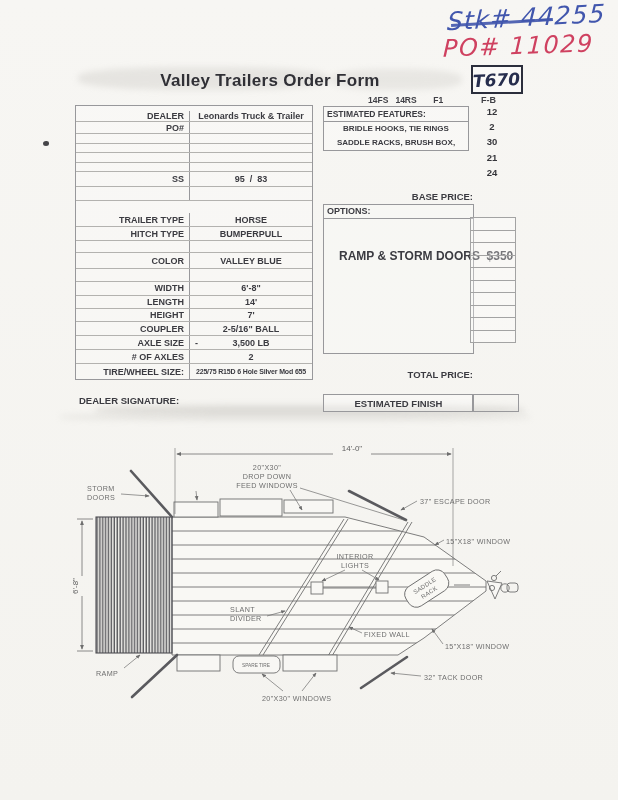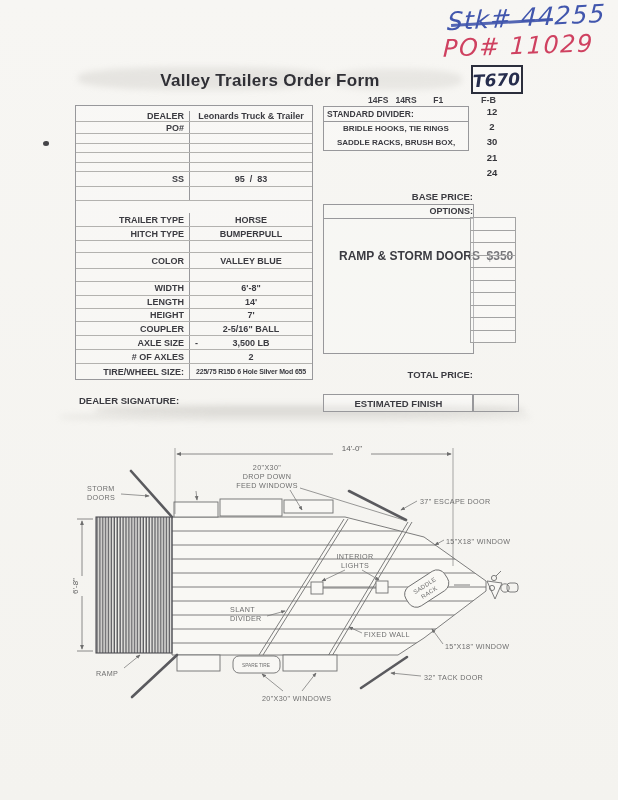--- a/index.html
+++ b/index.html
@@ -30,21 +30,21 @@
   .dash{position:absolute;left:5px;}
   .small{font-size:7px;letter-spacing:-.15px;}
   
   .sfbox{position:absolute;left:323px;top:106px;width:144px;border:1px solid #98989b;background:rgba(255,255,255,.25);}
   .sftitle{height:14px;line-height:14px;border-bottom:1px solid #98989b;font-size:8.5px;font-weight:bold;padding-left:3px;}
   .sfline{text-align:center;font-size:8px;font-weight:bold;line-height:13.8px;}
   #feature-numbers{position:absolute;left:477px;top:104px;width:30px;text-align:center;}
   .fnum{height:15.2px;line-height:15.2px;font-size:9.5px;font-weight:bold;color:#35353a;}
   .base-price{position:absolute;left:380px;top:191px;width:93px;text-align:right;font-weight:bold;font-size:9.5px;}
   
-  .options{position:absolute;left:323px;top:204px;width:149px;height:148px;border:1px solid #98989b;background:rgba(255,255,255,.2);text-align:right;}
+  .options{position:absolute;left:323px;top:204px;width:149px;height:148px;border:1px solid #98989b;background:rgba(255,255,255,.2);}
   .options-title{height:13px;line-height:13px;border-bottom:1px solid #98989b;font-size:9px;font-weight:bold;padding-left:3px;}
   .options-item{margin-top:30px;padding-left:15px;font-size:12px;font-weight:bold;white-space:pre;}
   #price-cells{position:absolute;left:470px;top:217px;width:46px;}
   .pcell{height:13.5px;border:1px solid #a3a3a3;margin-top:-1px;background:rgba(255,255,255,.3);box-sizing:border-box;}
   .pcell:first-child{margin-top:0;}
   .total-price{position:absolute;left:377px;top:369px;width:96px;text-align:right;font-weight:bold;font-size:9.5px;}
   .estfin{position:absolute;left:323px;top:394px;width:149px;height:16px;border:1px solid #98989b;
           display:flex;align-items:center;justify-content:center;font-weight:bold;font-size:9.5px;background:rgba(255,255,255,.3);}
   .estfin-cell{position:absolute;left:472px;top:394px;width:45px;height:16px;border:1px solid #98989b;}
   .dealer-sig{position:absolute;left:79px;top:395px;font-weight:bold;font-size:9.5px;}
@@ -154,21 +154,21 @@
         <div class="slab"># OF AXLES</div>
         <div class="sval"><span>2</span></div>
       </div>
       <div class="srow" style="height: 15px;">
         <div class="slab">TIRE/WHEEL SIZE:</div>
         <div class="sval"><span class="small">225/75 R15D 6 Hole Silver Mod 655</span></div>
       </div>
     </div>
 
   <div class="sfbox">
-    <div class="sftitle">STANDARD DIVIDER:</div>
+    <div class="sftitle">ESTIMATED FEATURES:</div>
     <div class="sfline">BRIDLE HOOKS, TIE RINGS</div>
     <div class="sfline">SADDLE RACKS, BRUSH BOX,</div>
   </div>
   <div id="feature-numbers">
       <div class="fnum">12</div>
       <div class="fnum">2</div>
       <div class="fnum">30</div>
       <div class="fnum">21</div>
       <div class="fnum">24</div>
     </div>

